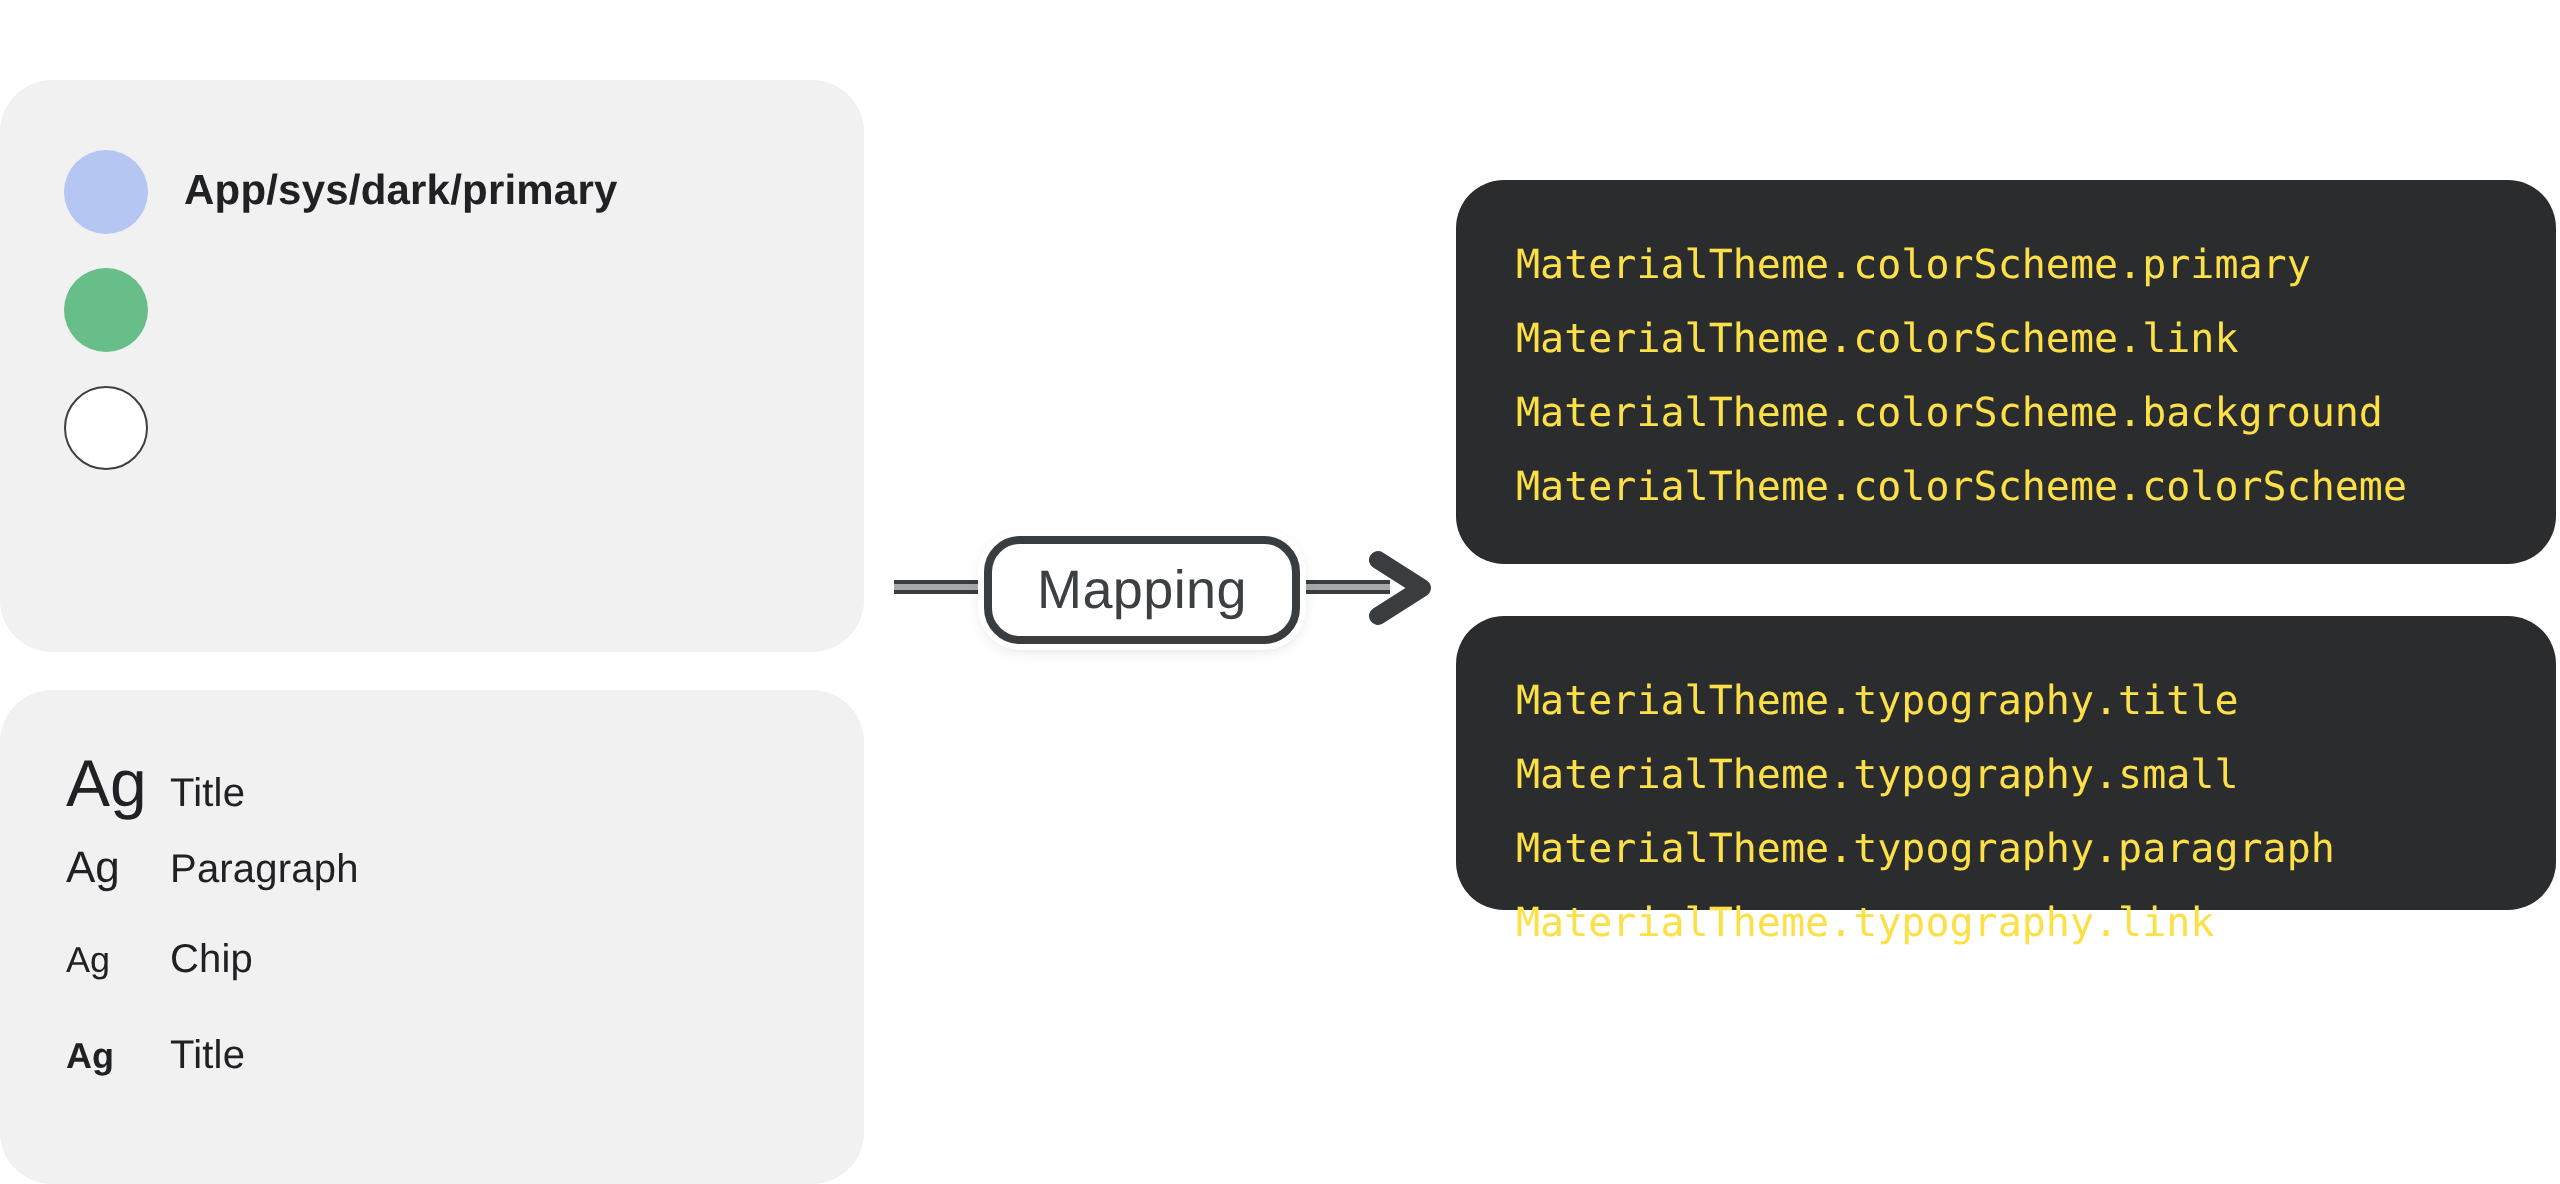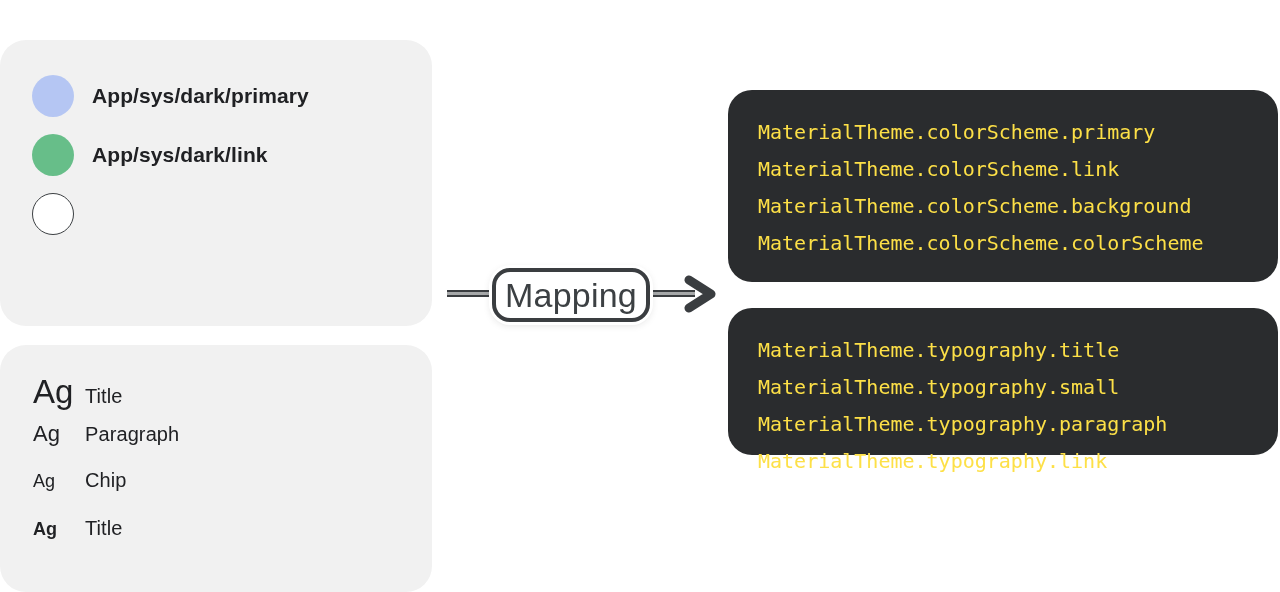--- a/index.html
+++ b/index.html
@@ -80,21 +80,21 @@
     background: #ffffff;
     border: 4px solid #3a3d40;
     border-radius: 18px;
     box-shadow: 0 0 0 3px #ffffff, 0 2px 8px rgba(32, 33, 36, 0.18);
     display: flex;
     align-items: center;
     justify-content: center;
     z-index: 2;
   }
   .mapping-label {
-    font-size: 34px;
+    font-size: 27px;
     font-weight: 500;
     color: #3c4043;
     letter-spacing: 0.2px;
   }
 
   
   .dark-panel {
     position: absolute;
     left: 728px;
     width: 550px;
@@ -117,21 +117,20 @@
 
 <div class="stage">
 
   <div class="light-panel panel-colors">
     <div class="color-row">
       <span class="swatch" style="background-color: rgb(181, 198, 243);"></span>
       <span class="color-label">App/sys/dark/primary</span>
     </div>
     <div class="color-row">
       <span class="swatch" style="background-color: rgb(103, 190, 137);"></span>
-      <span class="color-label">App/sys/dark/link</span>
     </div>
     <div class="color-row">
       <span class="swatch outlined" style="background-color: rgb(255, 255, 255);"></span>
     </div>
   </div>
 
   <div class="light-panel panel-typography">
     <div class="type-row">
       <span class="ag-col ag-title">Ag</span>
       <span class="type-label">Title</span>

